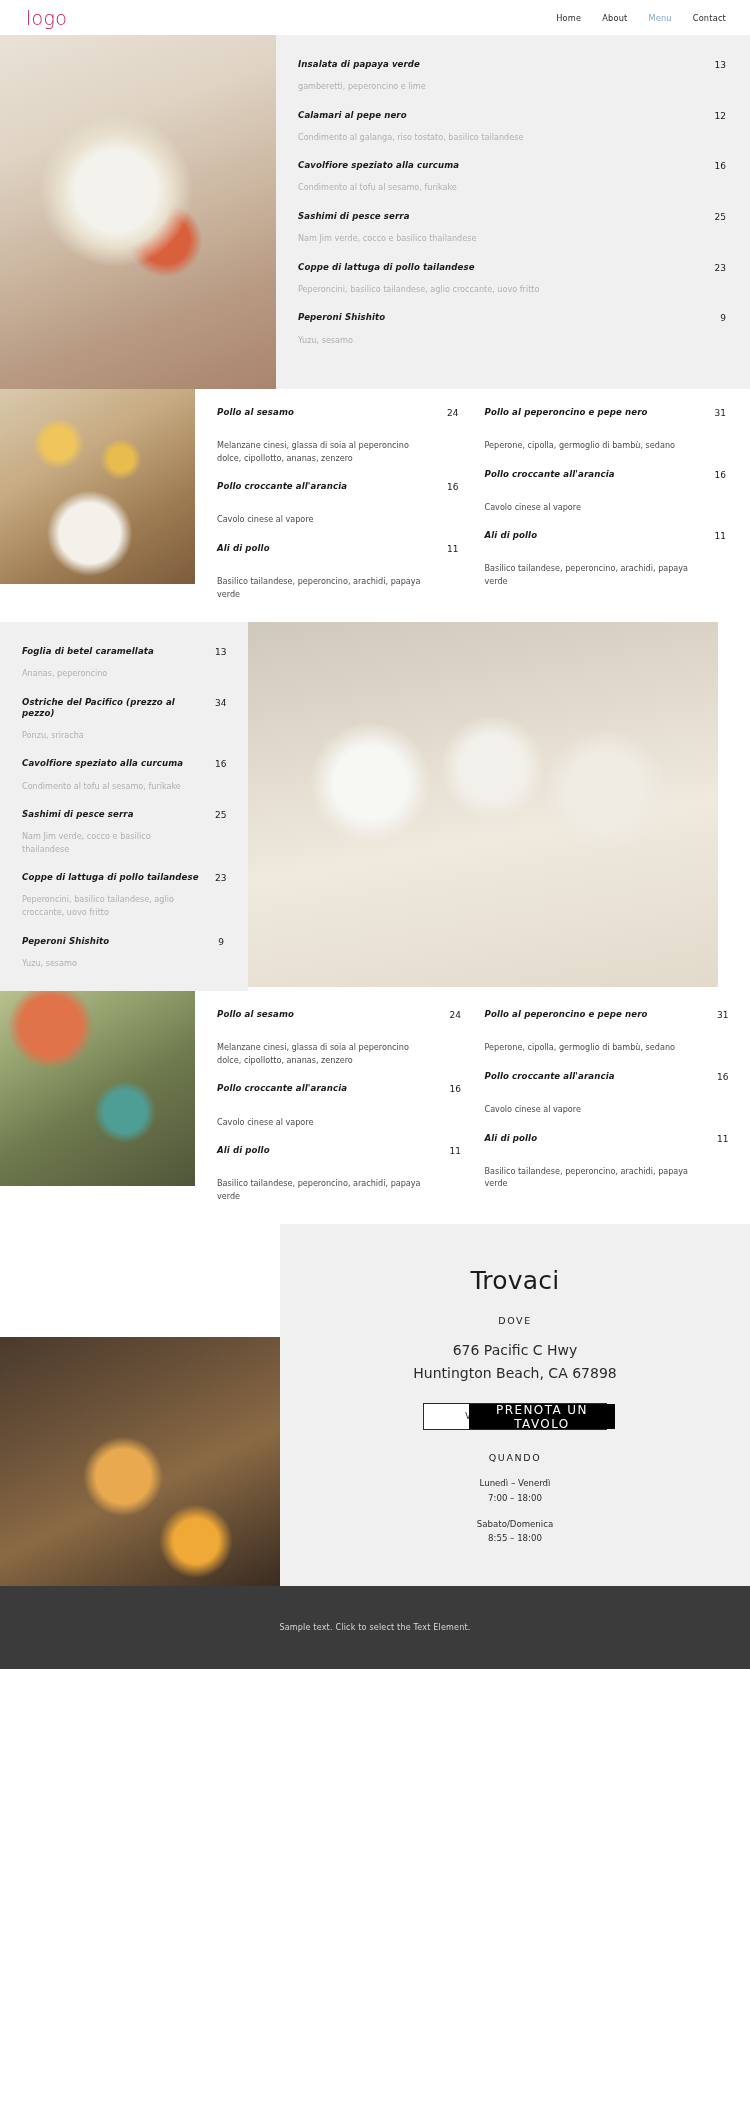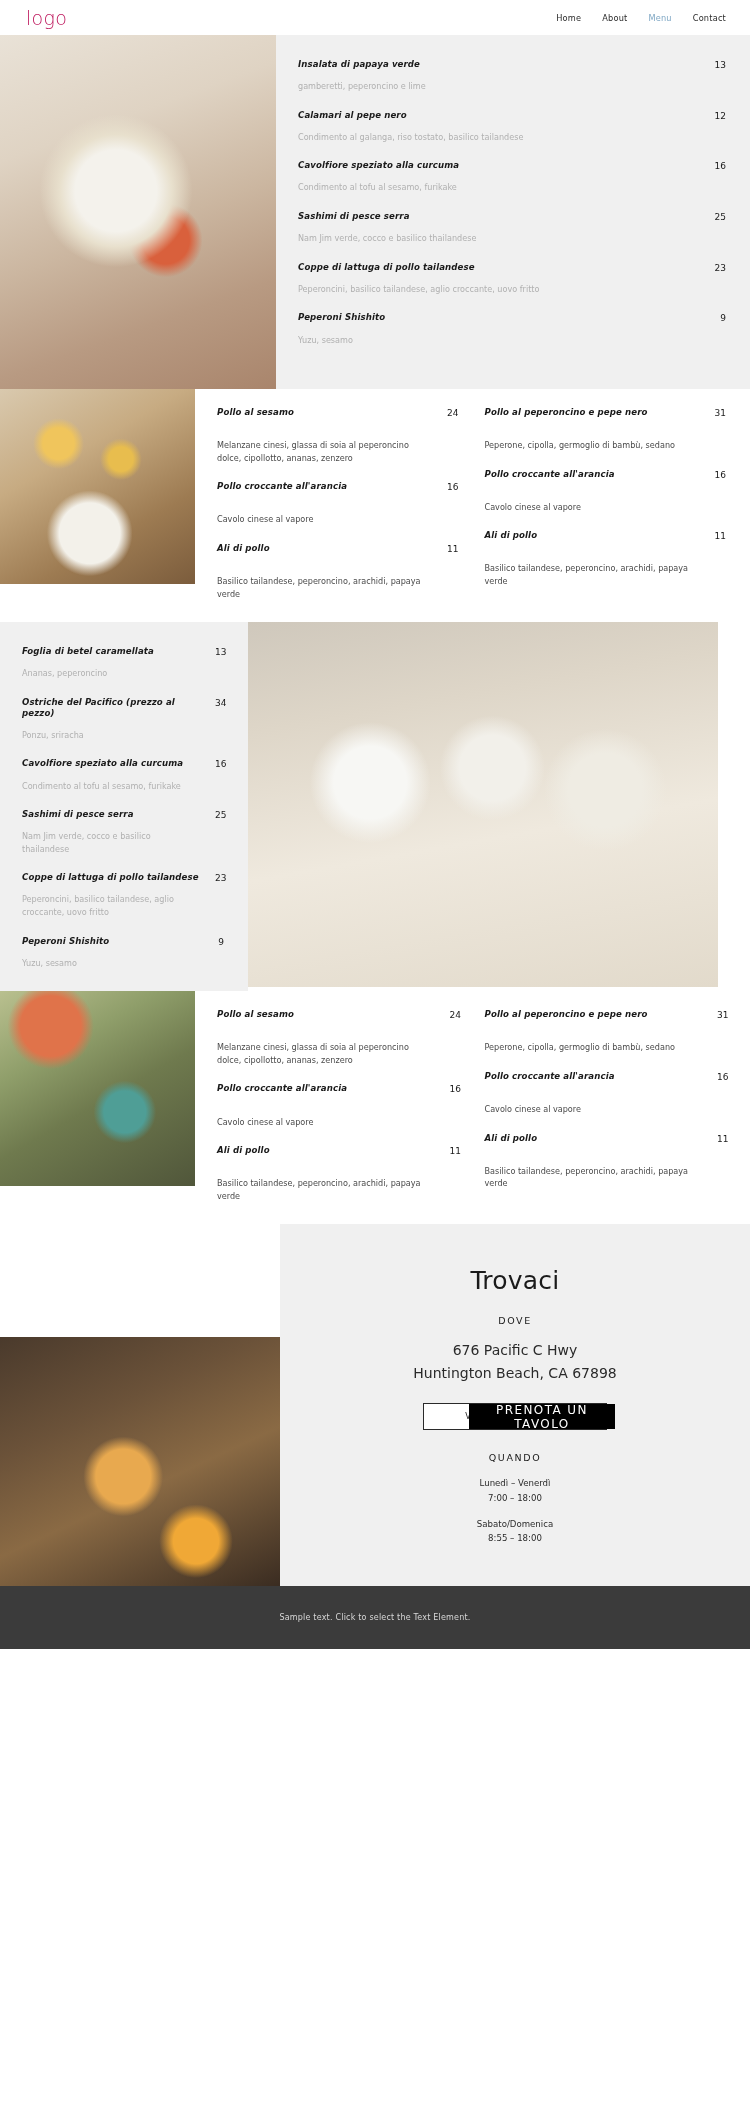--- a/index.html
+++ b/index.html
@@ -203,21 +203,21 @@
   }
   .hours {
     font-size: 8.6px;
     color: #2a2a2a;
     line-height: 1.7;
   }
   .hours .gap { height: 11px; }
 
   
   .site-footer {
-    height: 63px;
+    height: 83px;
     background: #3b3b3b;
     display: flex;
     align-items: center;
     justify-content: center;
   }
   .footer-text {
     color: #d8d8d8;
     font-size: 8px;
     letter-spacing: .2px;
   }

